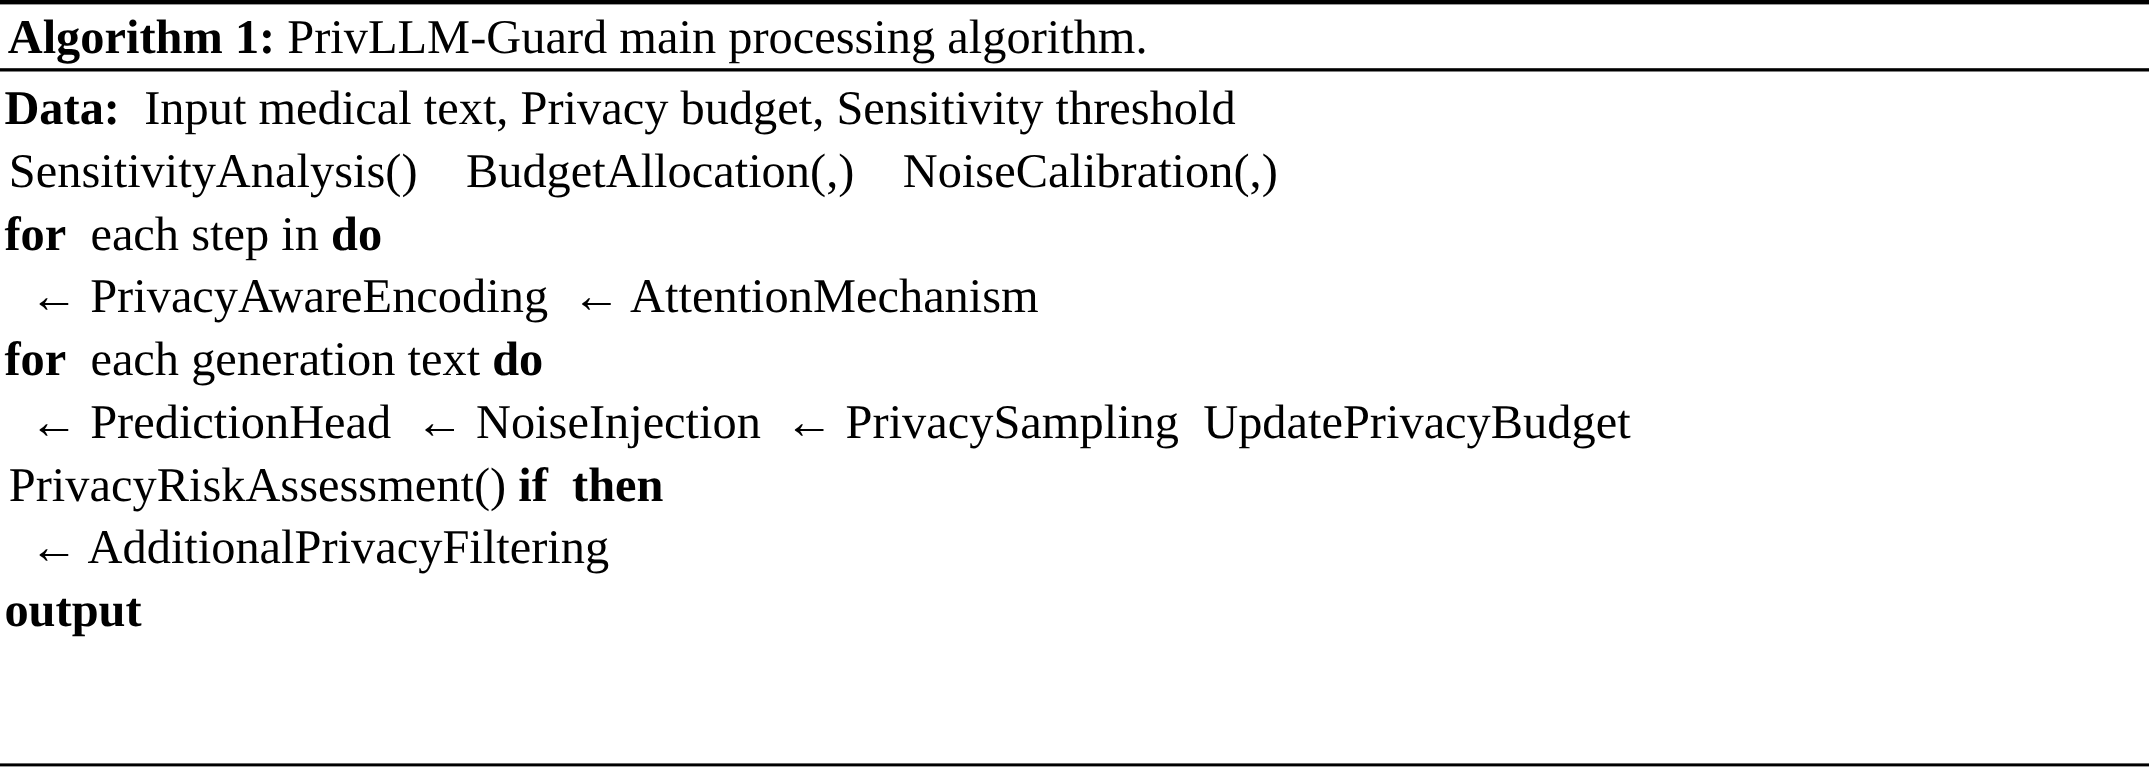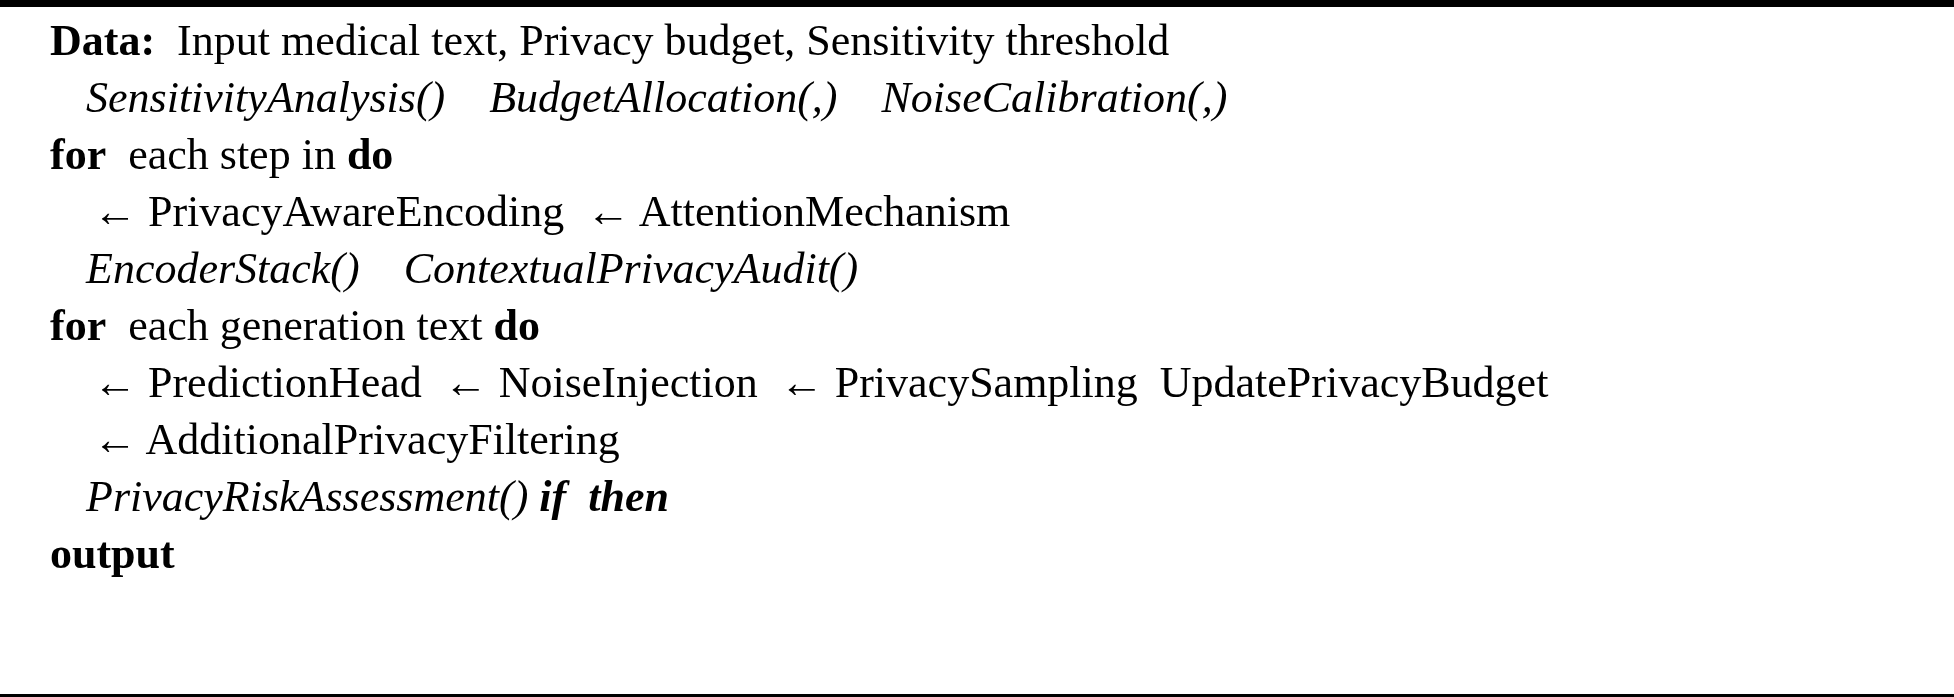--- a/index.html
+++ b/index.html
@@ -33,45 +33,44 @@
     display: flex;
     align-items: center;
     padding-left: 7px;
     font-size: 44px;
     white-space: pre-wrap;
   }
   .algo-body {
     flex: 1 1 auto;
     padding-top: 5px;
     overflow: hidden;
-    margin-left: 46px;
   }
   .algo-line {
     font-size: 44px;
     line-height: 57px;
     white-space: pre-wrap;
   }
   .indent-0 { padding-left: 4px; }
-  .indent-1 { padding-left: 40px; font-style: italic; }
-  .indent-2 { padding-left: 47px; }
+  .indent-1 { padding-left: 8px; }
+  .indent-2 { padding-left: 27px; }
   .seg-bold { font-weight: 700; }
   .seg-regular { font-weight: 400; }
 </style>
 </head>
 <body>
 
 <div class="algorithm-block">
   <div class="rule rule-top"></div>
+  <div class="algo-header"><span class="seg-bold">Algorithm 1:</span><span class="seg-regular"> PrivLLM-Guard main processing algorithm.</span></div>
   <div class="rule rule-mid"></div>
   <div class="algo-body">
       <div class="algo-line indent-0"><span class="seg-bold">Data:</span><span class="seg-regular">  Input medical text, Privacy budget, Sensitivity threshold</span></div>
       <div class="algo-line indent-1"><span class="seg-regular">SensitivityAnalysis()    BudgetAllocation(,)    NoiseCalibration(,)</span></div>
       <div class="algo-line indent-0"><span class="seg-bold">for</span><span class="seg-regular">  each step in </span><span class="seg-bold">do</span></div>
       <div class="algo-line indent-2"><span class="seg-regular">← PrivacyAwareEncoding  ← AttentionMechanism</span></div>
-      <div class="algo-line indent-1"><span class="seg-regular">EncoderStack()    ContextualPrivacyAudit()</span></div>
       <div class="algo-line indent-0"><span class="seg-bold">for</span><span class="seg-regular">  each generation text </span><span class="seg-bold">do</span></div>
       <div class="algo-line indent-2"><span class="seg-regular">← PredictionHead  ← NoiseInjection  ← PrivacySampling  UpdatePrivacyBudget</span></div>
+      <div class="algo-line indent-1"><span class="seg-regular">PrivacyRiskAssessment() </span><span class="seg-bold">if  then</span></div>
       <div class="algo-line indent-2"><span class="seg-regular">← AdditionalPrivacyFiltering</span></div>
-      <div class="algo-line indent-1"><span class="seg-regular">PrivacyRiskAssessment() </span><span class="seg-bold">if  then</span></div>
       <div class="algo-line indent-0"><span class="seg-bold">output</span></div>
     </div>
   <div class="rule rule-bottom"></div>
 </div>
 
 </body></html>

